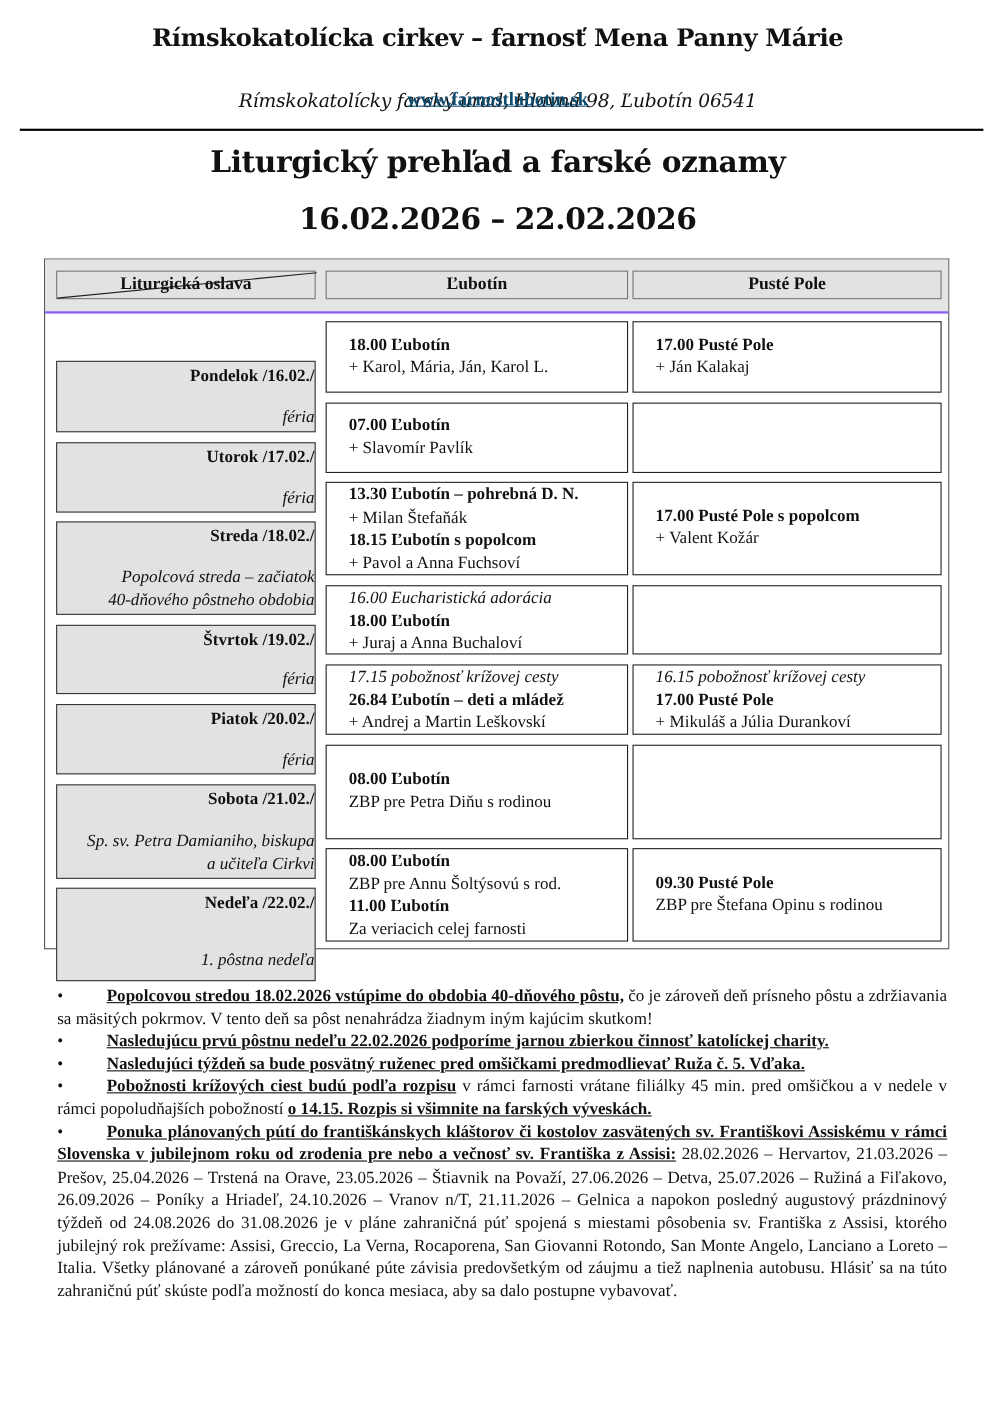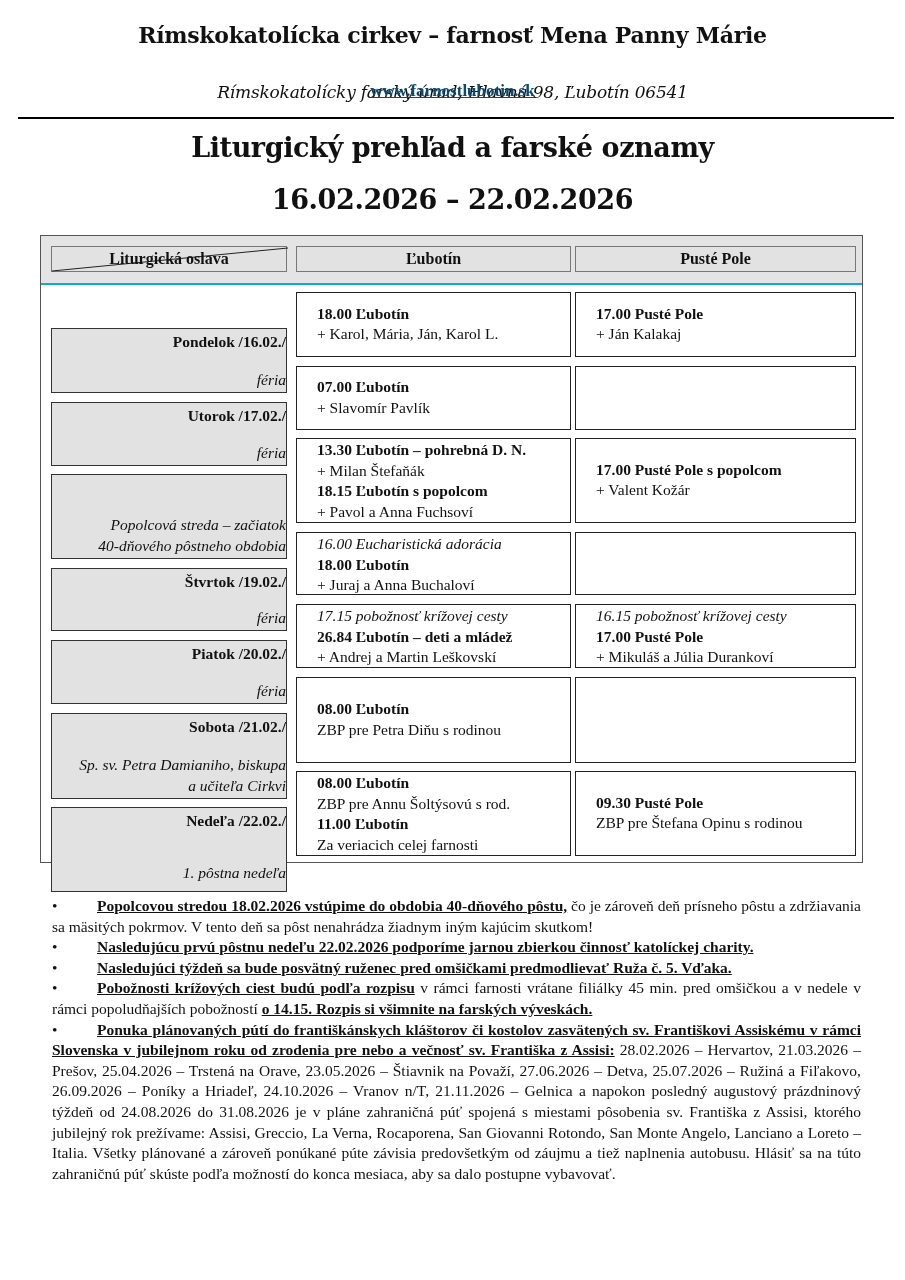--- a/index.html
+++ b/index.html
@@ -14,21 +14,21 @@
   .hdr-url a { color: #0c4a6e; text-decoration: underline; font-family: Liberation Serif, serif; }
   .hdr-rule { position: absolute; left: 18px; width: 876px; top: 117px; height: 0; border-top: 2.5px solid #000; }
   .page-title { position: absolute; left: 0; width: 905px; top: 132px; text-align: center;
     font-family: "DejaVu Serif", serif; font-weight: bold; font-size: 27px; letter-spacing: -0.4px; }
   .page-dates { position: absolute; left: 0; width: 905px; top: 184px; text-align: center;
     font-family: "DejaVu Serif", serif; font-weight: bold; font-size: 27px; letter-spacing: -0.4px; }
 
   .frame { position: absolute; left: 40px; top: 235px; width: 823px; height: 628px;
     border: 1.5px solid #555; box-sizing: border-box; background: #fff; }
   .frame-head { position: absolute; left: 0; top: 0; right: 0; height: 47px; background: #e4e4e4;
-    border-bottom: 2px solid #0ea5e9; }
+    border-bottom: 2px solid #8b5cf6; }
   .th { position: absolute; top: 10px; height: 26px; background: #e2e2e2; border: 1.3px solid #777;
     box-sizing: border-box; text-align: center; font-family: "Liberation Serif", serif; font-weight: bold;
     font-size: 16px; line-height: 24px; }
   .th.c1 { left: 10px; width: 236px; }
   .th.c2 { left: 255px; width: 275px; }
   .th.c3 { left: 534px; width: 281px; }
   .th svg { position: absolute; left: 0; top: 0; }
 
   .cell { position: absolute; box-sizing: border-box; border: 1.5px solid #222; background: #fff;
     font-family: "Liberation Serif", serif; font-size: 15.5px; line-height: 20.5px; }
@@ -96,20 +96,21 @@
       <div class="cell" style="left: 255px; top: 130px; width: 275px; height: 64px;">
         <div class="lines" style="top: 10px;">
           <div class="b">07.00 Ľubotín</div>
           <div>+ Slavomír Pavlík</div>
         </div>
       </div>
       <div class="cell" style="left: 534px; top: 130px; width: 281px; height: 64px;">
         <div class="lines" style="top: 30.5px;"></div>
       </div>
       <div class="cell day" style="left: 10px; top: 202px; width: 236px; height: 85px;">
+        <div class="day-name">Streda /18.02./</div>
         <div class="day-sub" style="top: 40px; padding-left: 24px;">
           <div>Popolcová streda – začiatok</div>
           <div>40-dňového pôstneho obdobia</div>
         </div>
       </div>
       <div class="cell" style="left: 255px; top: 202px; width: 275px; height: 85px;">
         <div class="lines" style="top: 1px;">
           <div class="b">13.30 Ľubotín – pohrebná D. N.</div>
           <div>+ Milan Štefaňák</div>
           <div class="b">18.15 Ľubotín s popolcom</div>

